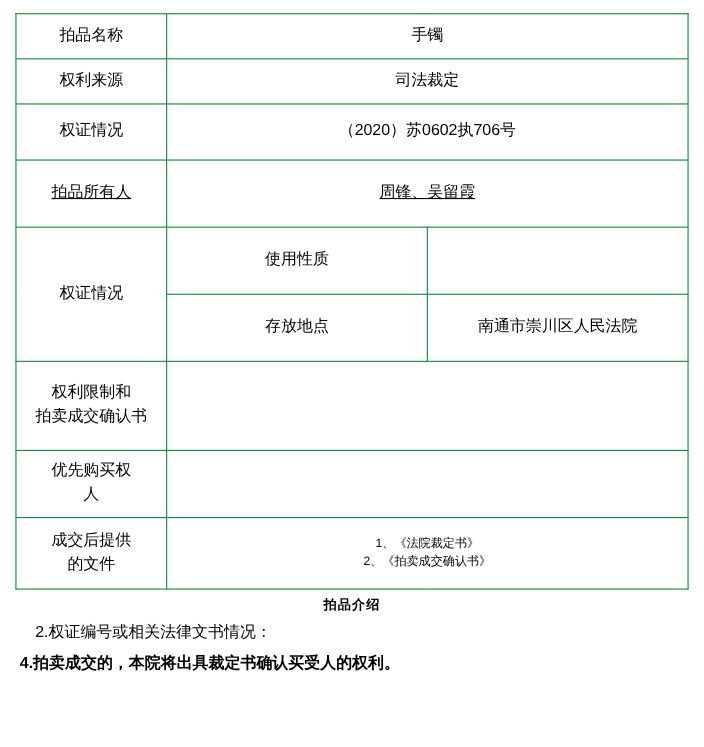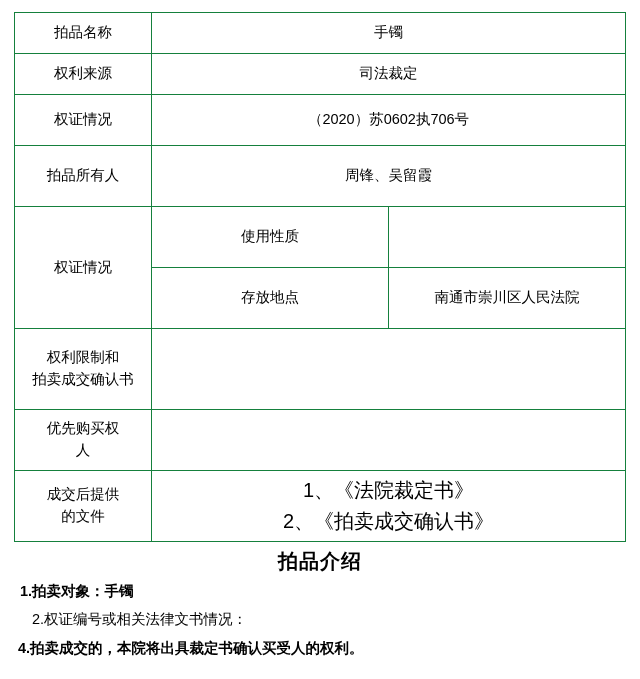--- a/index.html
+++ b/index.html
@@ -41,43 +41,43 @@
   .sublbl {
     text-align: center;
     width: 136px;
   }
   .val {
     text-align: center;
   }
   .row-name td { height: 32px; }
   .row-source td { height: 32px; }
   .row-cert td { height: 42px; }
-  .row-owner td { height: 52px; }
+  .row-owner td { height: 52px; text-decoration: underline; }
   .row-status-a td { height: 52px; }
   .row-status-b td { height: 52px; }
   .row-limit td { height: 72px; }
   .row-pre td { height: 52px; }
   .row-docs td { height: 56px; }
 
   .lbl-wrap {
     text-align: center;
     width: 100%;
     display: block;
     word-break: break-all;
   }
   .docs-val {
     text-align: center;
     line-height: 1.55;
-    font-size: 20px;
+    font-size: 11px;
   }
   .docs-line { display: block; }
 
   .intro-title {
     text-align: center;
-    font-size: 20px;
+    font-size: 12px;
     font-weight: bold;
     margin: 6px 0 2px 0;
     letter-spacing: 1px;
   }
   .intro-body {
     width: 612px;
     font-size: 14.5px;
     line-height: 1.95;
   }
   .intro-item {
@@ -147,18 +147,17 @@
             <span class="docs-line">2、《拍卖成交确认书》</span>
           </span>
         </td>
       </tr>
     </tbody>
   </table>
 
   <div class="intro-title">拍品介绍</div>
 
   <div class="intro-body">
-    <span class="intro-item bold i1">1.拍卖对象：手镯</span>
     <span class="intro-item i2">2.权证编号或相关法律文书情况：</span>
     <span class="intro-item bold i4">4.拍卖成交的，本院将出具裁定书确认买受人的权利。</span>
   </div>
 
 </div>
 
 </body></html>

